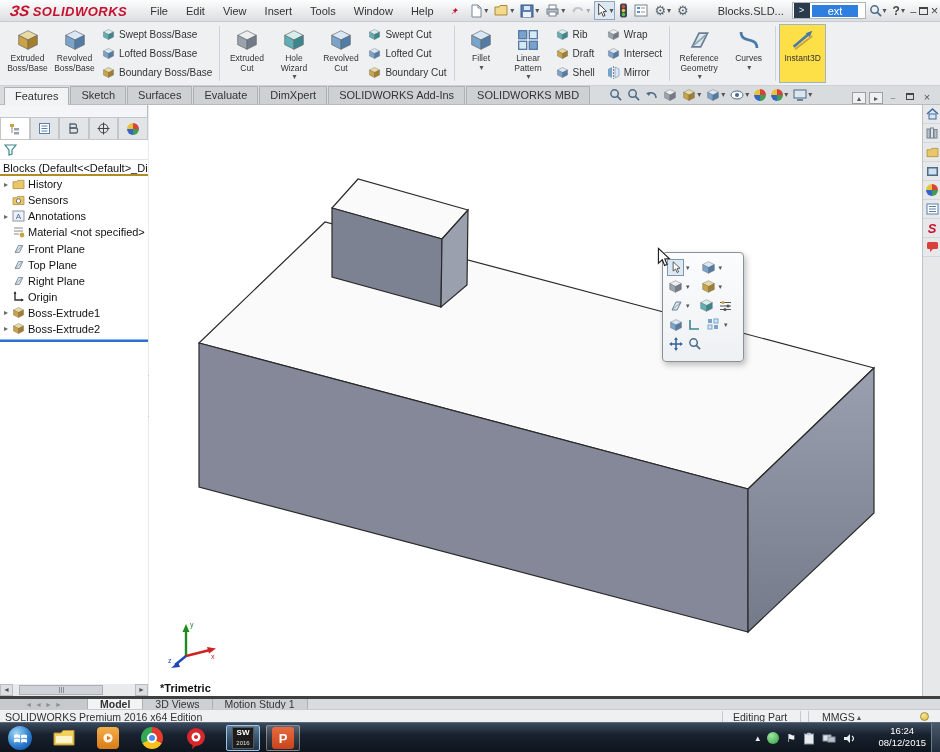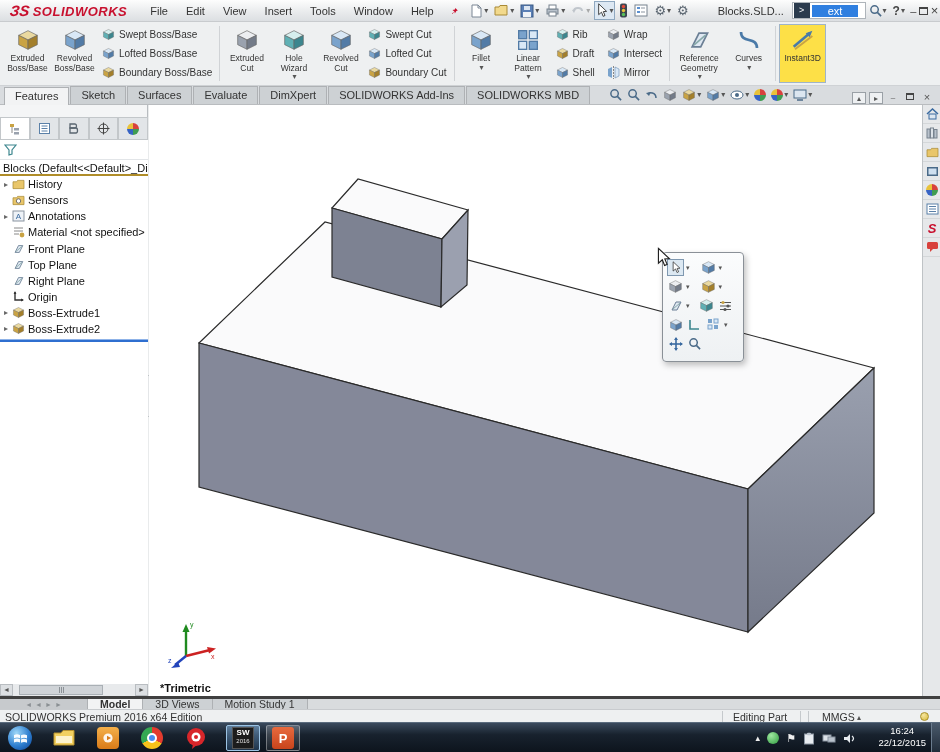--- a/index.html
+++ b/index.html
@@ -866,21 +866,21 @@
     </div>
     <div class="task-icon" style="left:184px">
       <svg width="22" height="22" viewBox="0 0 22 22">
           <circle cx="11" cy="10" r="9" fill="#d8262a"></circle>
           <polygon points="8,17 7,22 13,17" fill="#d8262a"></polygon>
           <circle cx="11" cy="10" r="4.5" fill="#fff"></circle>
           <circle cx="11" cy="10" r="2" fill="#d8262a"></circle>
         </svg>
     </div>
     <div class="task-btn active" style="left:226px">
-      <span style="width:22px;height:22px;background:#1c1c1c;border:1px solid #555;display:flex;flex-direction:column;align-items:center;justify-content:flex-start;line-height:9px">
+      <span style="width:22px;height:22px;background:#1c1c1c;border:1px solid #555;display:flex;flex-direction:column;align-items:center;justify-content:space-between;line-height:9px">
         <span style="color:#fff;font-weight:bold;font-size:8px">SW</span>
         <span style="color:#e0e0e0;font-size:6px">2016</span>
       </span>
     </div>
     <div class="task-btn" style="left:266px">
       <span style="width:22px;height:22px;background:linear-gradient(#e86a3e,#c8441c);border-radius:3px;display:flex;align-items:center;justify-content:center">
         <span style="color:#fff;font-weight:bold;font-size:13px">P</span>
       </span>
     </div>
 
@@ -896,18 +896,18 @@
           <rect x="1" y="2" width="8" height="6" fill="#dce2e8" stroke="#8a94a0"></rect>
           <rect x="6" y="4" width="7" height="5" fill="#b9c2cc" stroke="#8a94a0"></rect>
         </svg>
       <svg width="13" height="11" viewBox="0 0 13 11">
           <polygon points="1,4 4,4 7,1 7,10 4,7 1,7" fill="#e8ecf0"></polygon>
           <path d="M9,3 C11,4.5 11,6.5 9,8" fill="none" stroke="#e8ecf0" stroke-width="1.3"></path>
         </svg>
     </div>
     <div id="clock">
       <div>16:24</div>
-      <div>22/12/2015</div>
+      <div>08/12/2015</div>
     </div>
     <div id="show-desktop"></div>
   </div>
 
 </div>
 
 </body></html>

